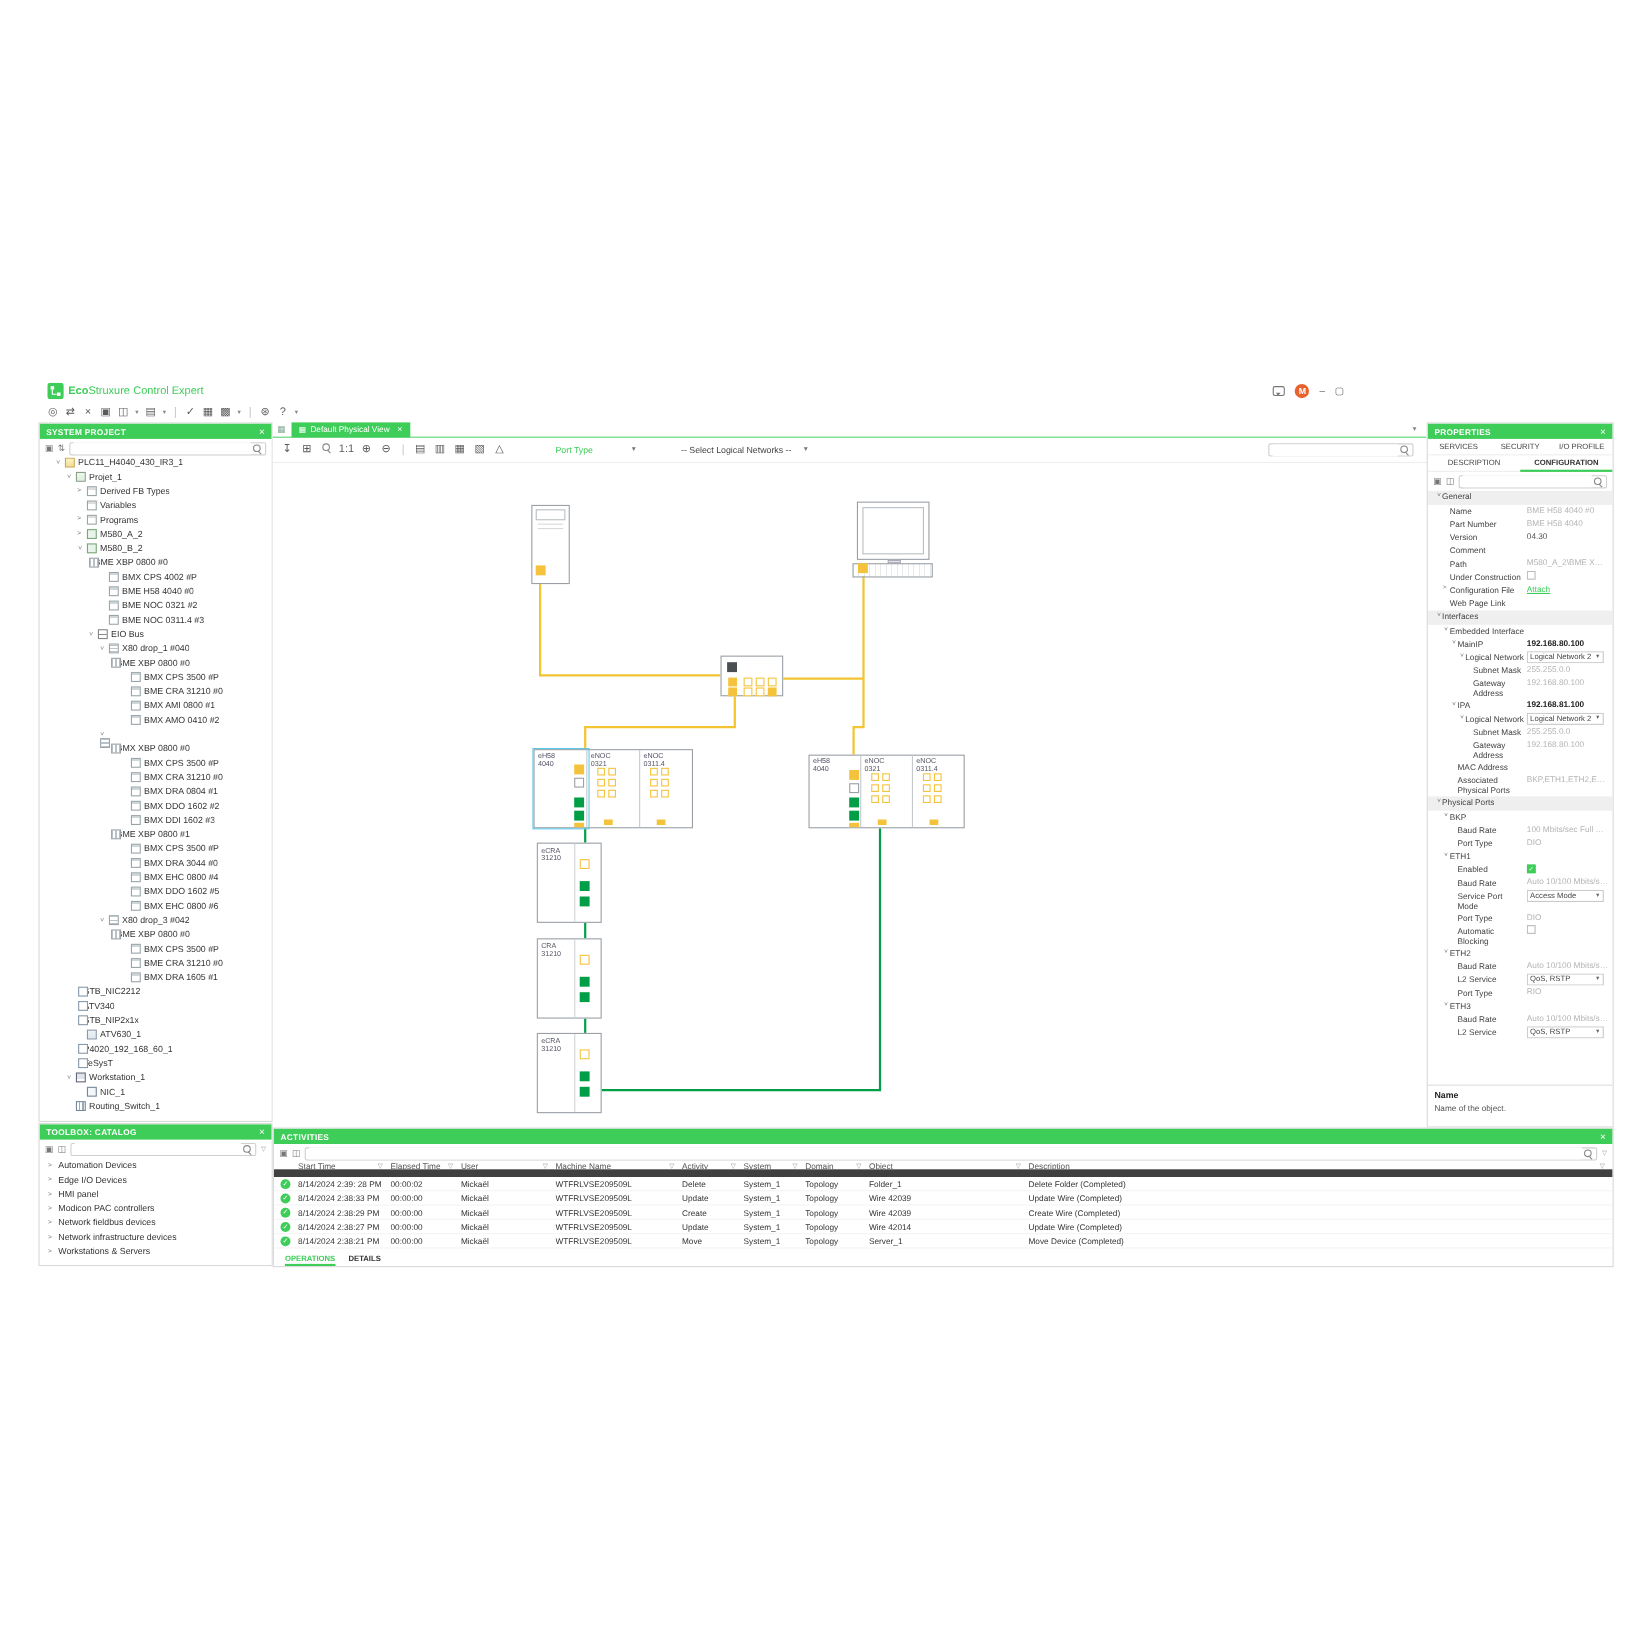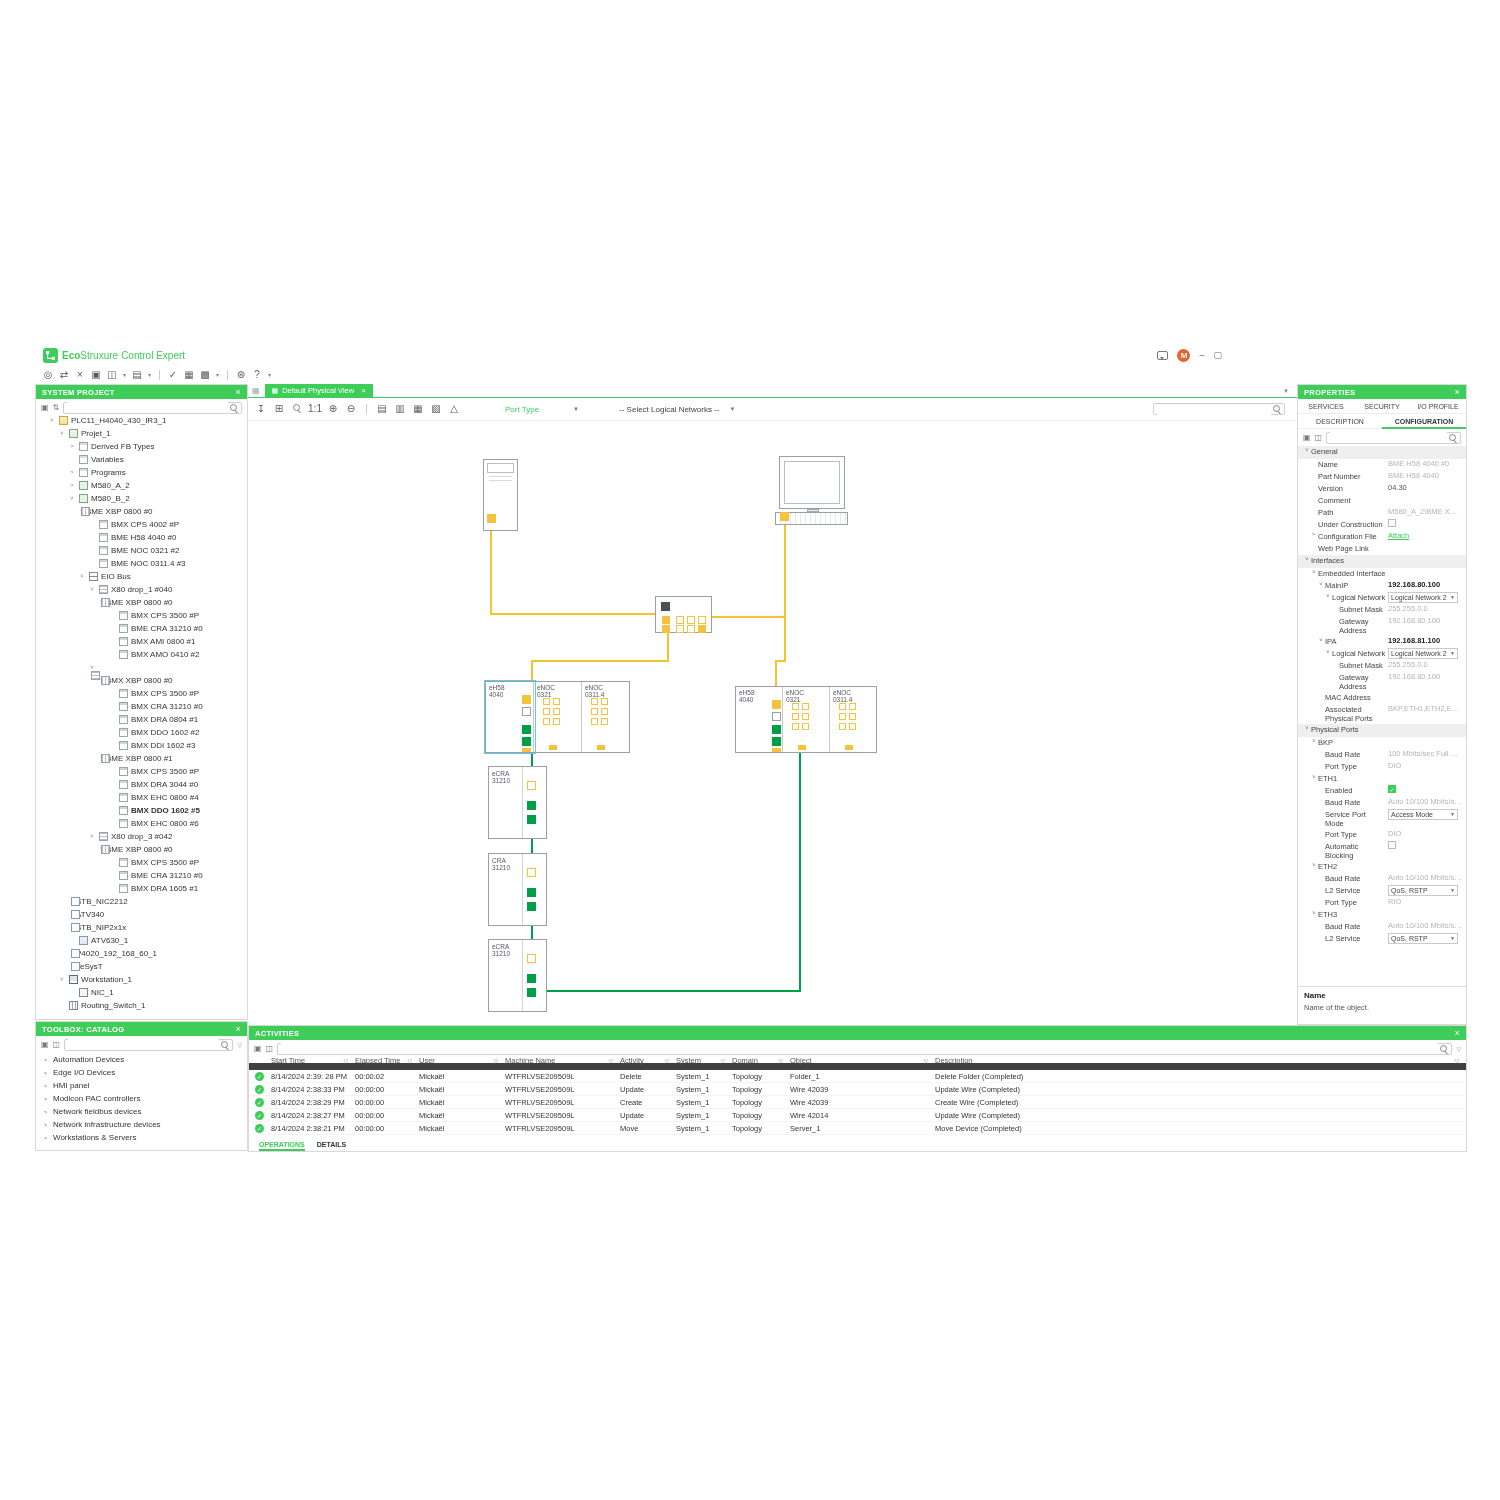--- a/index.html
+++ b/index.html
@@ -372,21 +372,21 @@
         <div class="trow" style="padding-left: 72px;">
           <span class="tchev"></span>
           <span class="ti mod"></span>
           <span class="tlabel">BMX DRA 3044 #0</span>
         </div>
         <div class="trow" style="padding-left: 72px;">
           <span class="tchev"></span>
           <span class="ti mod"></span>
           <span class="tlabel">BMX EHC 0800 #4</span>
         </div>
-        <div class="trow" style="padding-left: 72px; font-weight: bold;">
+        <div class="trow" style="padding-left: 72px;">
           <span class="tchev"></span>
           <span class="ti mod"></span>
           <span class="tlabel">BMX DDO 1602 #5</span>
         </div>
         <div class="trow" style="padding-left: 72px;">
           <span class="tchev"></span>
           <span class="ti mod"></span>
           <span class="tlabel">BMX EHC 0800 #6</span>
         </div>
         <div class="trow" style="padding-left: 52px;">

